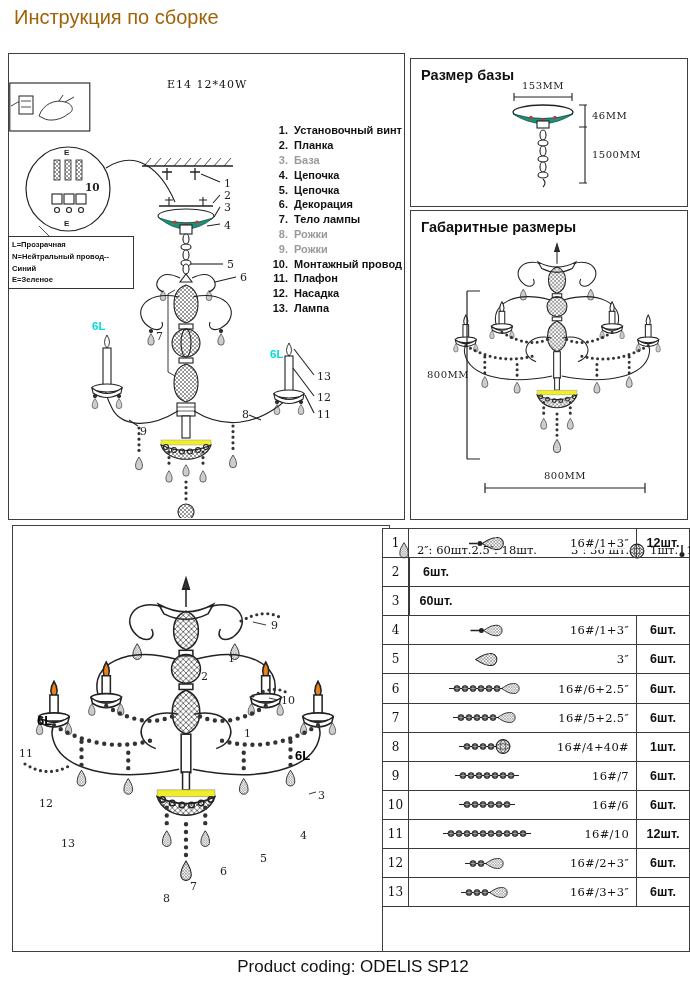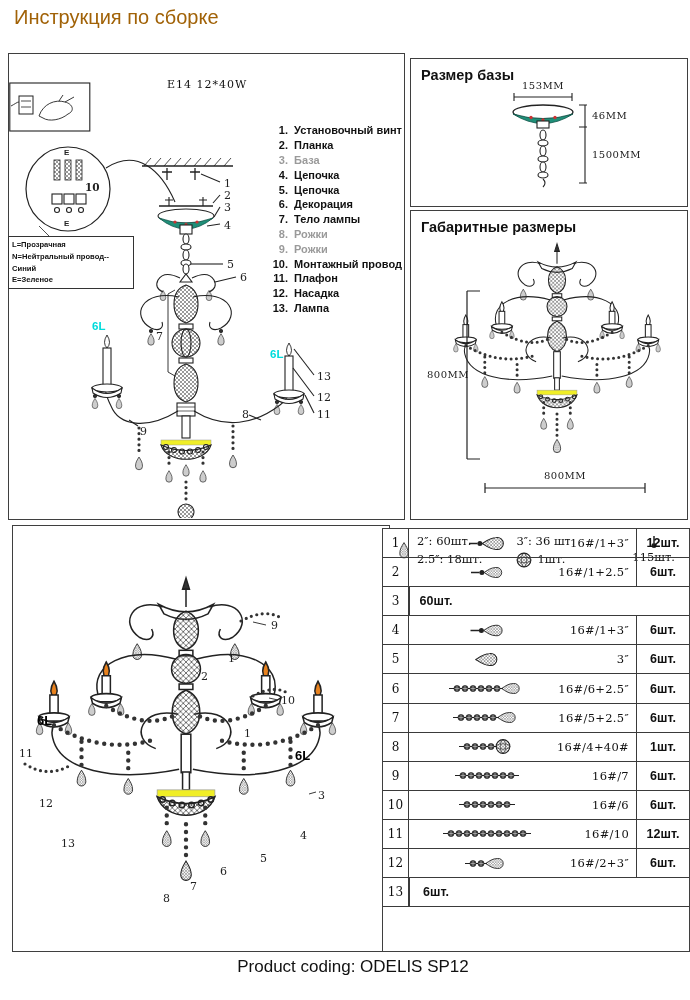--- a/index.html
+++ b/index.html
@@ -31,21 +31,21 @@
         justify-content:center;font-family:"DejaVu Serif",serif;font-size:12px}
   .tmid{flex:1;position:relative;display:flex;align-items:center}
   .tmid svg{margin-left:8px}
   .tsize{position:absolute;right:7px;top:50%;transform:translateY(-50%);
          font-family:"DejaVu Serif",serif;font-size:11.5px;letter-spacing:.3px;white-space:nowrap;background:rgba(255,255,255,.85)}
   .tqty{width:52px;min-width:52px;border-left:1.3px solid #3a3a3a;display:flex;align-items:center;
         justify-content:center;font-weight:bold;font-size:12.5px;white-space:nowrap}
   .tsum{height:44px;display:flex;align-items:center;font-family:"DejaVu Serif",serif;font-size:11.5px;
         padding:0 6px;box-sizing:border-box}
   .sumg{display:flex;align-items:center;gap:6px}
-  .sumlines{display:flex;flex-direction:column;line-height:1.55;white-space:nowrap}
+  .sumlines{display:flex;flex-direction:row;line-height:1.55;white-space:nowrap}
   .sumrow2{display:flex;align-items:center;gap:5px}
   .dots2{fill:none;stroke:#333;stroke-width:3.2;stroke-dasharray:0 5.6;stroke-linecap:round}
   .callout{font-family:"DejaVu Serif",serif;font-size:11px;fill:#222}
   .dim{font-family:"DejaVu Serif",serif;font-size:10px;fill:#222;letter-spacing:.5px}
   .sixl-cyan{font-family:"Liberation Sans",sans-serif;font-weight:bold;font-size:11.5px;fill:#00dcdc}
   .sixl-black{font-family:"Liberation Sans",sans-serif;font-weight:bold;font-size:13px;fill:#000}
   .tinyE{font-family:"Liberation Sans",sans-serif;font-weight:bold;font-size:8px;fill:#222}
 </style>
 </head>
 <body>
@@ -441,27 +441,20 @@
           <svg class="ticon" width="160" height="27" viewBox="0 0 160 27">
             <use href="#sym-pin" x="51.5" y="9.5" width="14" height="8"></use>
             <use href="#sym-drop" x="64.5" y="5.34" width="24" height="16.32"></use>
           </svg>
           <span class="tsize">16#/1+3″</span>
         </div>
         <div class="tqty">12шт.</div>
       </div>
       <div class="trow">
         <div class="tnum">2</div>
-        <div class="tmid">
-          <svg class="ticon" width="160" height="27" viewBox="0 0 160 27">
-            <use href="#sym-pin" x="53.5" y="9.5" width="14" height="8"></use>
-            <use href="#sym-drop" x="66.5" y="6.699999999999999" width="20" height="13.600000000000001"></use>
-          </svg>
-          <span class="tsize">16#/1+2.5″</span>
-        </div>
         <div class="tqty">6шт.</div>
       </div>
       <div class="trow">
         <div class="tnum">3</div>
         <div class="tqty">60шт.</div>
       </div>
       <div class="trow">
         <div class="tnum">4</div>
         <div class="tmid">
           <svg class="ticon" width="160" height="27" viewBox="0 0 160 27">
@@ -591,20 +584,30 @@
             <use href="#sym-bead" x="52" y="9.5" width="8" height="8"></use>
             <use href="#sym-bead" x="60" y="9.5" width="8" height="8"></use>
             <use href="#sym-drop" x="68" y="6.699999999999999" width="20" height="13.600000000000001"></use>
           </svg>
           <span class="tsize">16#/2+3″</span>
         </div>
         <div class="tqty">6шт.</div>
       </div>
       <div class="trow">
         <div class="tnum">13</div>
+        <div class="tmid">
+          <svg class="ticon" width="160" height="27" viewBox="0 0 160 27">
+            <line x1="44" y1="13.5" x2="74" y2="13.5" stroke="#222" stroke-width="1"></line>
+            <use href="#sym-bead" x="48" y="9.5" width="8" height="8"></use>
+            <use href="#sym-bead" x="56" y="9.5" width="8" height="8"></use>
+            <use href="#sym-bead" x="64" y="9.5" width="8" height="8"></use>
+            <use href="#sym-drop" x="72" y="6.699999999999999" width="20" height="13.600000000000001"></use>
+          </svg>
+          <span class="tsize">16#/3+3″</span>
+        </div>
         <div class="tqty">6шт.</div>
       </div>
     </div>
   <div class="tsum">
     <div class="sumg" style="margin-left:8px">
       <svg width="14" height="22" viewBox="0 0 14 22">
         <use href="#sym-vdrop" x="1" y="1" width="12" height="20"></use>
       </svg>
       <div class="sumlines">
         <span>2″: 60шт.</span>

